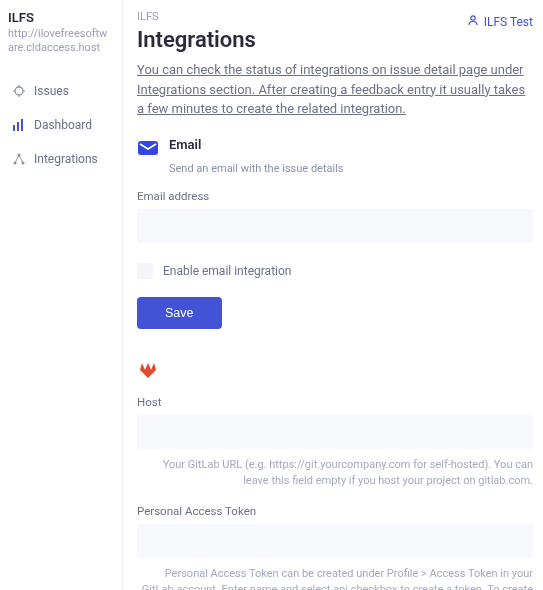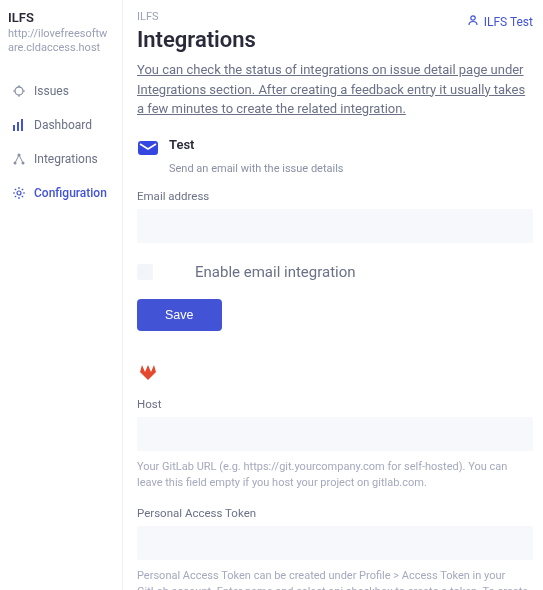--- a/index.html
+++ b/index.html
@@ -131,38 +131,38 @@
     padding: 10px 10px;
     font-size: 12px;
     color: #333;
     margin-bottom: 8px;
   }
   .help-text {
     font-size: 11px;
     color: #a4a9bd;
     line-height: 1.5;
     margin-bottom: 14px;
+    text-align: right;
   }
   .checkbox-row {
     display: flex;
     align-items: center;
     gap: 10px;
     margin: 12px 0 18px 0;
   }
   .checkbox-box {
     width: 16px;
     height: 16px;
     background: #f3f5fa;
     border-radius: 2px;
     cursor: pointer;
   }
   .checkbox-label {
-    font-size: 15px;
-    color: #6b7287;
-    margin-left: 32px;
+    font-size: 12px;
+    color: #6b7287;
   }
   .btn {
     background: #4253d6;
     color: #fff;
     border: none;
     border-radius: 4px;
     padding: 9px 28px;
     font-size: 12.5px;
     font-weight: 500;
     cursor: pointer;
@@ -205,29 +205,20 @@
           <circle cx="2" cy="10" r="1.5" fill="#8a90a5"></circle>
           <circle cx="10" cy="10" r="1.5" fill="#8a90a5"></circle>
           <circle cx="6" cy="2" r="1.5" fill="#8a90a5"></circle>
           <line x1="6" y1="2" x2="2" y2="10" stroke="#8a90a5"></line>
           <line x1="6" y1="2" x2="10" y2="10" stroke="#8a90a5"></line>
         </svg>
     </span>
     <span>Integrations</span>
   </div>
 
-  <div class="nav-item active">
-    <span class="nav-icon">
-      <svg width="12" height="12" viewBox="0 0 12 12">
-          <circle cx="6" cy="6" r="2" fill="none" stroke="#4253d6" stroke-width="1.2"></circle>
-          <path d="M6 0v2M6 10v2M0 6h2M10 6h2M1.8 1.8l1.4 1.4M8.8 8.8l1.4 1.4M10.2 1.8L8.8 3.2M3.2 8.8l-1.4 1.4" stroke="#4253d6" stroke-width="1.2"></path>
-        </svg>
-    </span>
-    <span>Configuration</span>
-  </div>
 </div>
 
 <div class="main">
   <div class="topbar">
     <div>
       <div class="breadcrumb">ILFS</div>
       <h1 class="page-title">Integrations</h1>
     </div>
     <div class="user-link">
       <span>
@@ -244,21 +235,21 @@
 
   <div class="section">
     <div class="section-head">
       <span class="section-icon">
         <svg width="22" height="22" viewBox="0 0 22 22">
             <rect x="1" y="4" width="20" height="14" rx="3" fill="#3447e0"></rect>
             <path d="M3 7l8 5 8-5" stroke="#fff" stroke-width="1.6" fill="none"></path>
           </svg>
       </span>
       <div>
-        <div class="section-title">Test</div>
+        <div class="section-title">Email</div>
         <div class="section-sub">Send an email with the issue details</div>
       </div>
     </div>
     <div class="field-label">Email address</div>
     <input class="text-input" type="text" value="" style="">
     <div class="checkbox-row">
       <div class="checkbox-box"></div>
       <div class="checkbox-label">Enable email integration</div>
     </div>
     <button class="btn">Save</button>

